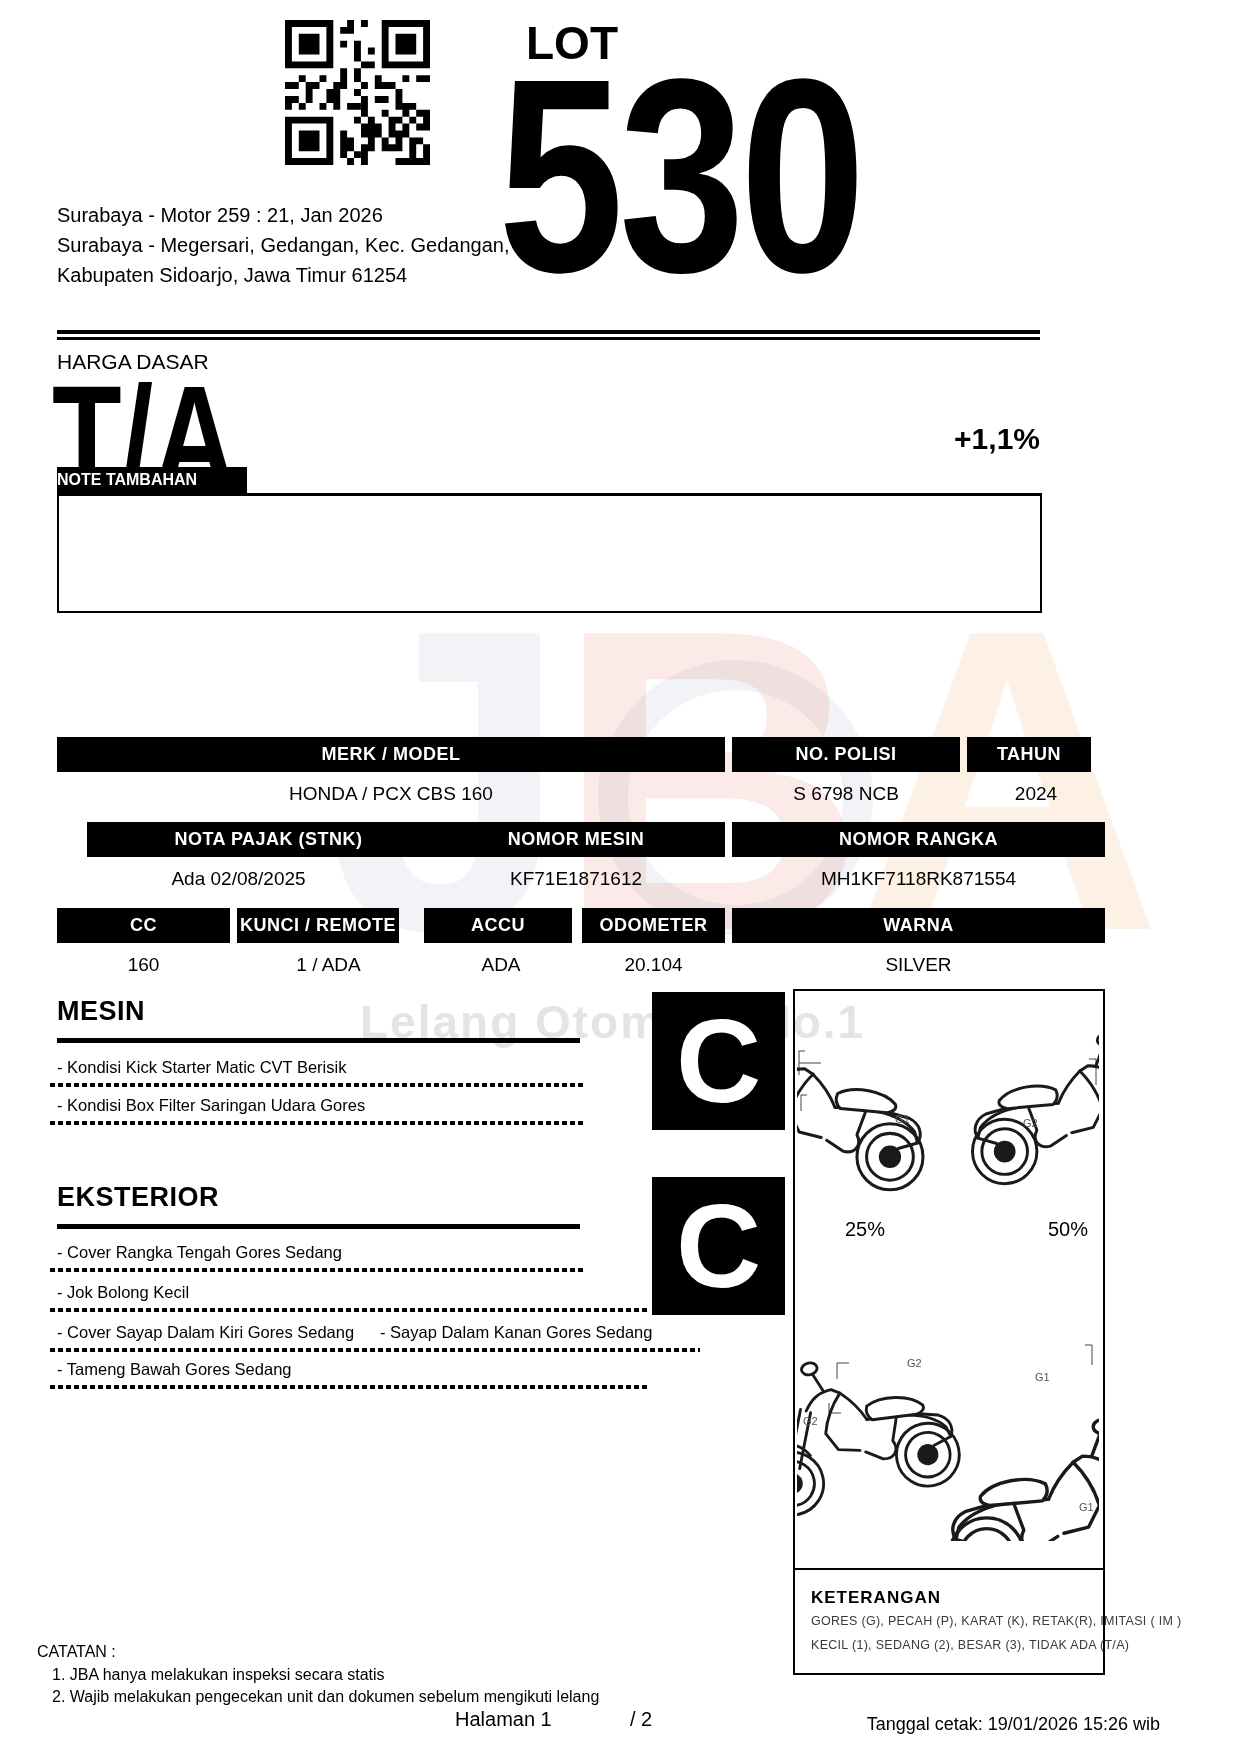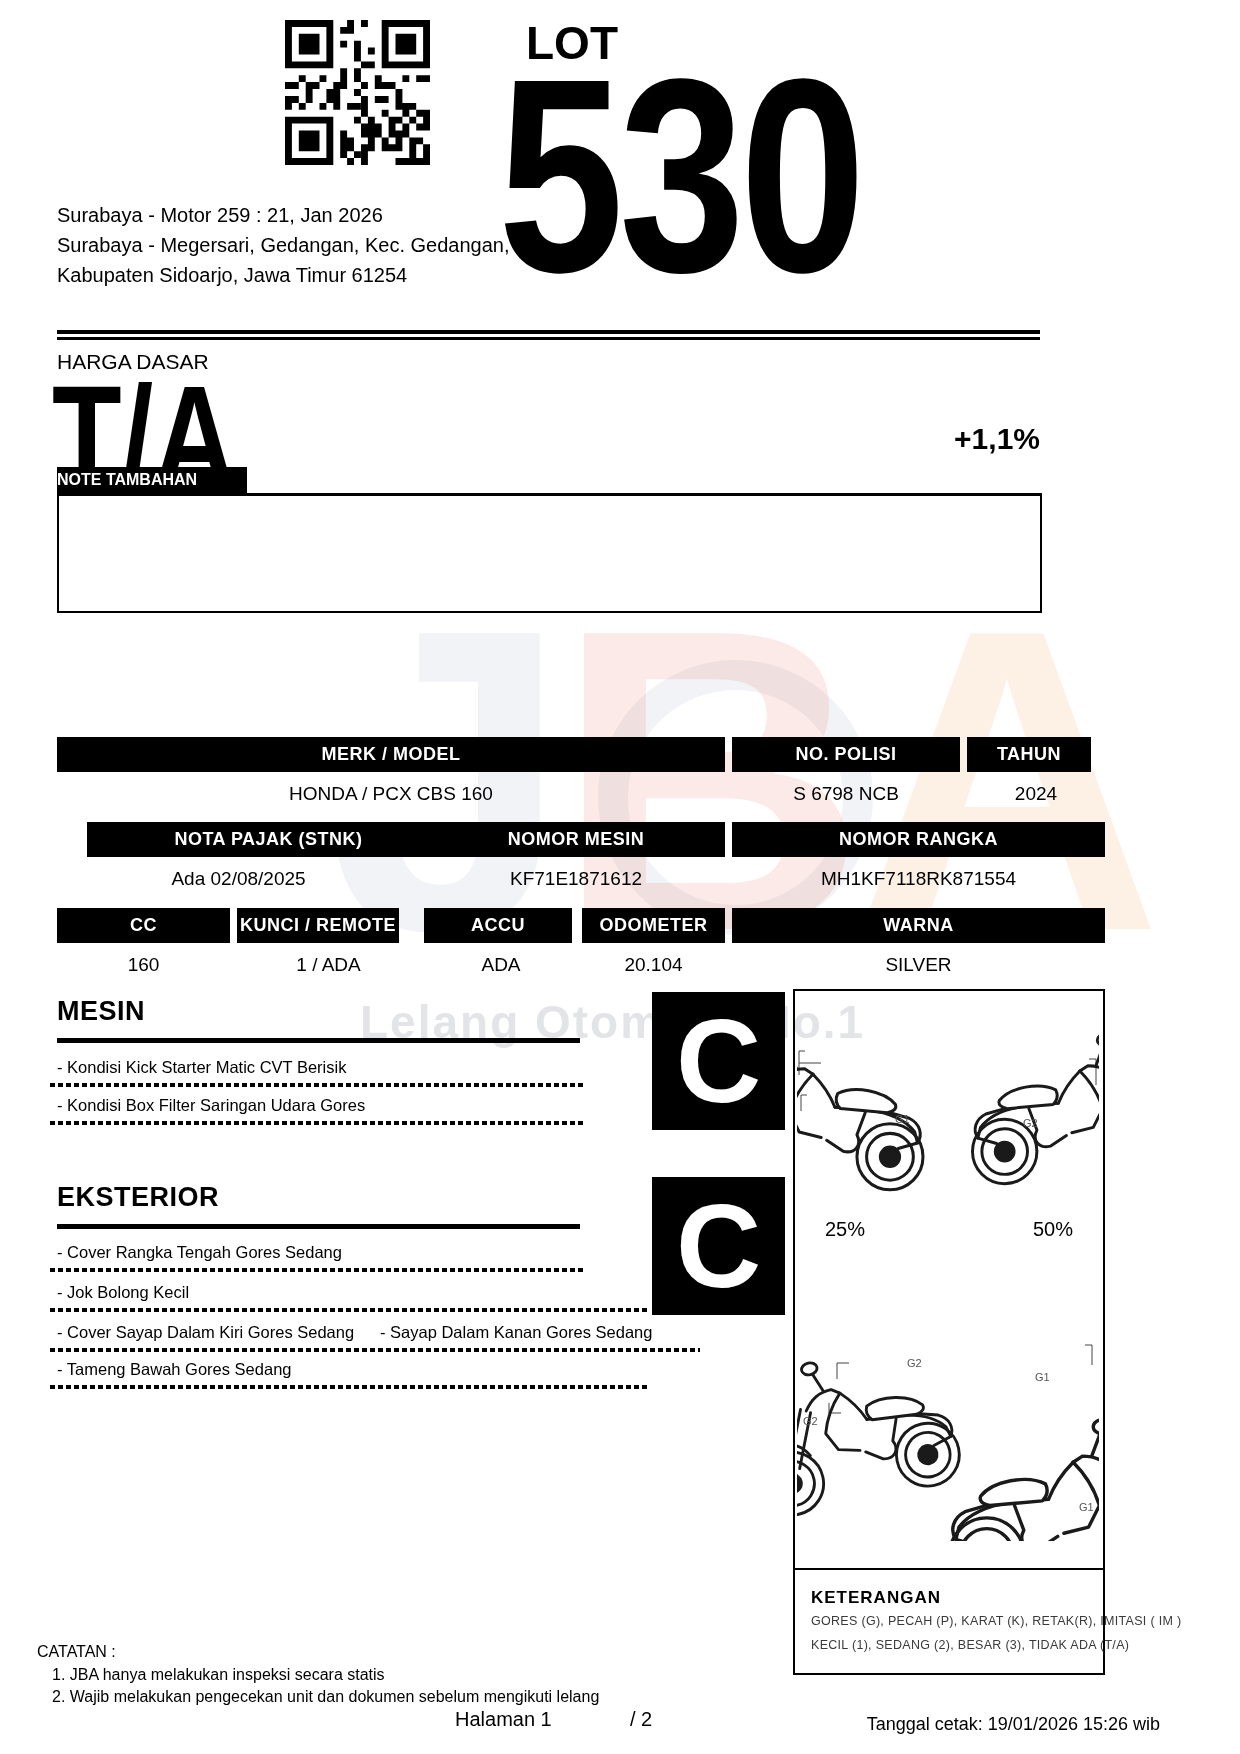--- a/index.html
+++ b/index.html
@@ -36,21 +36,21 @@
   .sec-title{font-size:27px;font-weight:bold;letter-spacing:0.5px;}
   .sec-rule{height:5px;background:#000;}
   .item{font-size:16.5px;white-space:nowrap;}
   .dotline{height:4px;background:repeating-linear-gradient(90deg,#000 0 5px,transparent 5px 8px);}
   .grade{background:#000;color:#fff;text-align:center;}
   .grade span{font-size:118px;font-weight:bold;line-height:138px;}
   .panel{border:2px solid #000;background:transparent;}
   .ket-box{border:2px solid #000;background:transparent;}
   .ket-title{font-size:17px;font-weight:bold;letter-spacing:1px;}
   .ket-line{font-size:12.5px;color:#3a3a3a;letter-spacing:0.3px;white-space:nowrap;}
-  .pct-sm{font-size:20px;}
+  .pct-sm{font-size:20px;text-align:center;}
   .gmark{font-size:11px;color:#555;}
   .cat{font-size:16px;}
   .foot{font-size:20px;}
   .print{font-size:18px;text-align:right;}
 </style>
 </head>
 <body>
 
 <div id="page">
 

